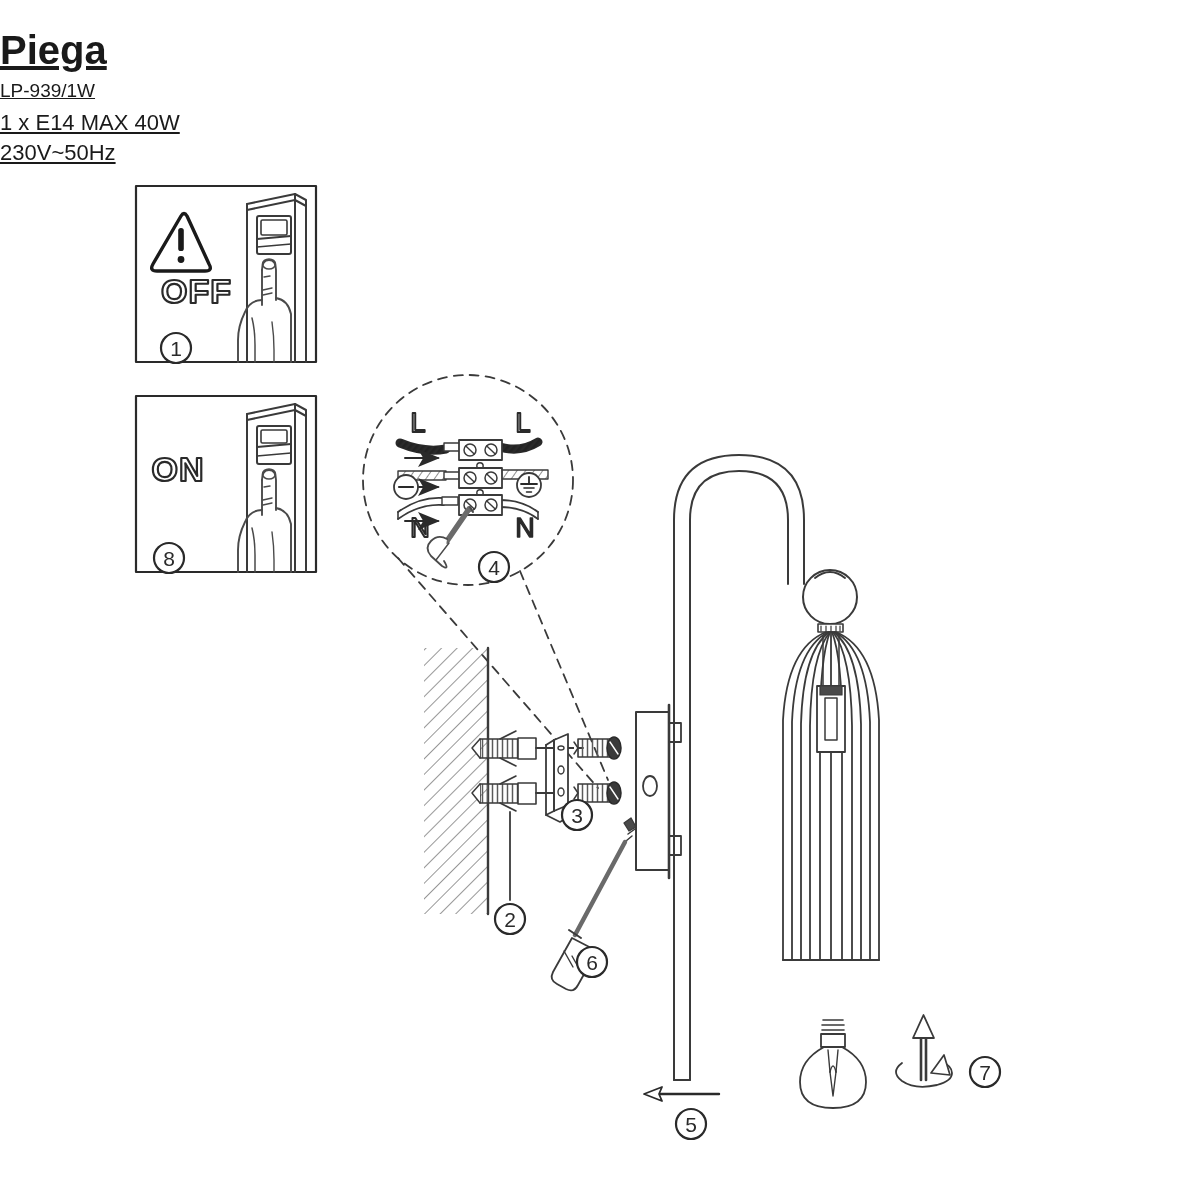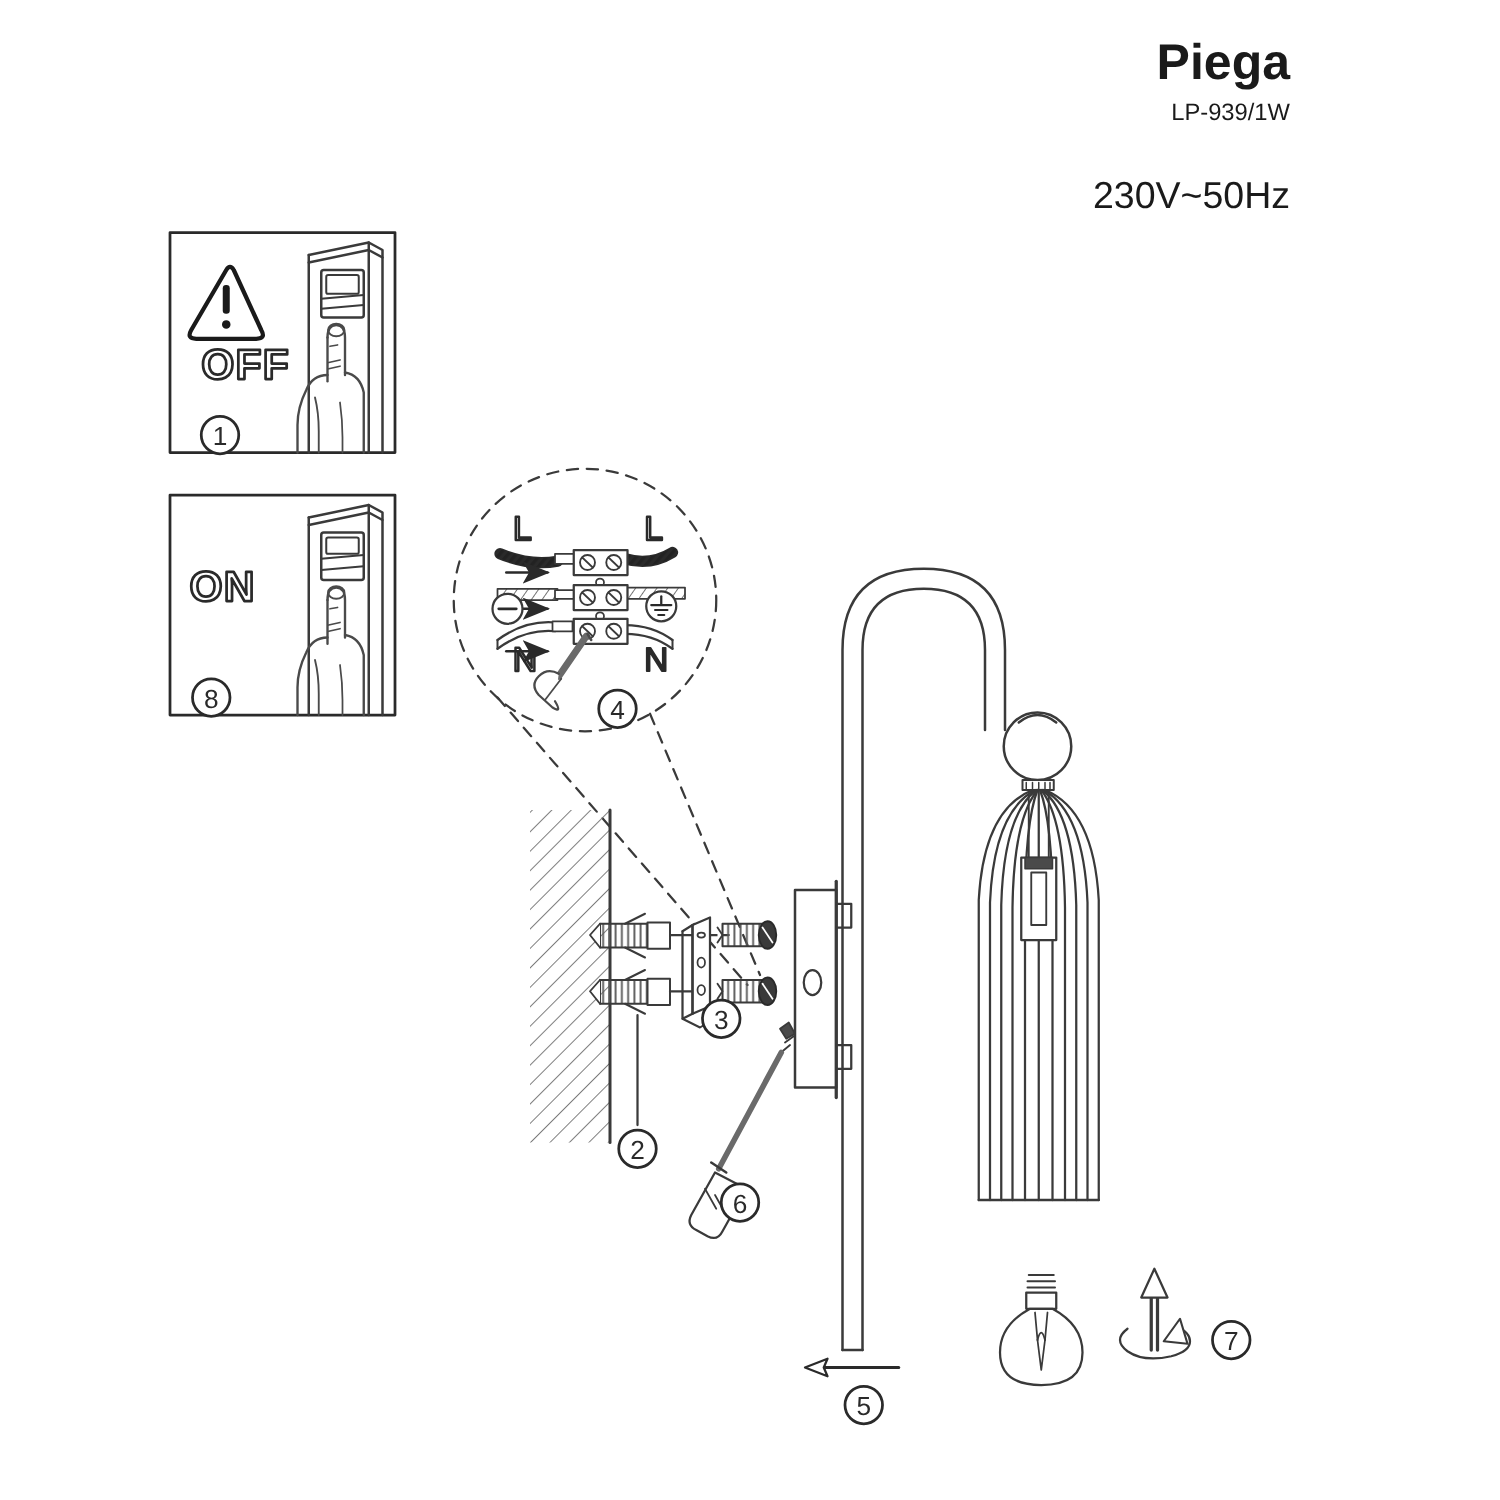--- a/index.html
+++ b/index.html
@@ -18,51 +18,53 @@
   #sheet {
     position: absolute;
     left: 0; top: 0;
     width: 1200px;
     height: 1200px;
   }
   .hdr {
     position: absolute;
     left: 0;
     width: 1032px;
-    text-align: right;
+    text-align: left;
     white-space: nowrap;
+    text-decoration: underline;
   }
   #title {
     top: 28px;
     font-size: 40px;
     font-weight: bold;
     letter-spacing: 0px;
   }
   #model {
     top: 80px;
     font-size: 19px;
   }
   #lamp-spec {
     top: 110px;
     font-size: 22px;
   }
   #voltage-spec {
     top: 140px;
-    font-size: 30px;
+    font-size: 22px;
   }
   svg { display: block; }
   text { font-family: "Liberation Sans", sans-serif; }
 </style>
 </head>
 <body>
 
 <div id="sheet">
 
   <div class="hdr" id="title">Piega</div>
   <div class="hdr" id="model">LP-939/1W</div>
+  <div class="hdr" id="lamp-spec">1 x E14 MAX 40W</div>
   <div class="hdr" id="voltage-spec">230V~50Hz</div>
 
   <svg width="1200" height="1200" viewBox="0 0 1200 1200" style="position:absolute;left:0;top:0;">
     <defs>
       <pattern id="wallHatch" width="11" height="11" patternUnits="userSpaceOnUse" patternTransform="rotate(45)">
         <line x1="0" y1="0" x2="0" y2="11" stroke="#7d7d7d" stroke-width="1.6"></line>
       </pattern>
       <pattern id="earthHatch" width="7" height="7" patternUnits="userSpaceOnUse" patternTransform="rotate(35)">
         <line x1="0" y1="0" x2="0" y2="7" stroke="#555" stroke-width="1.3"></line>
       </pattern>

